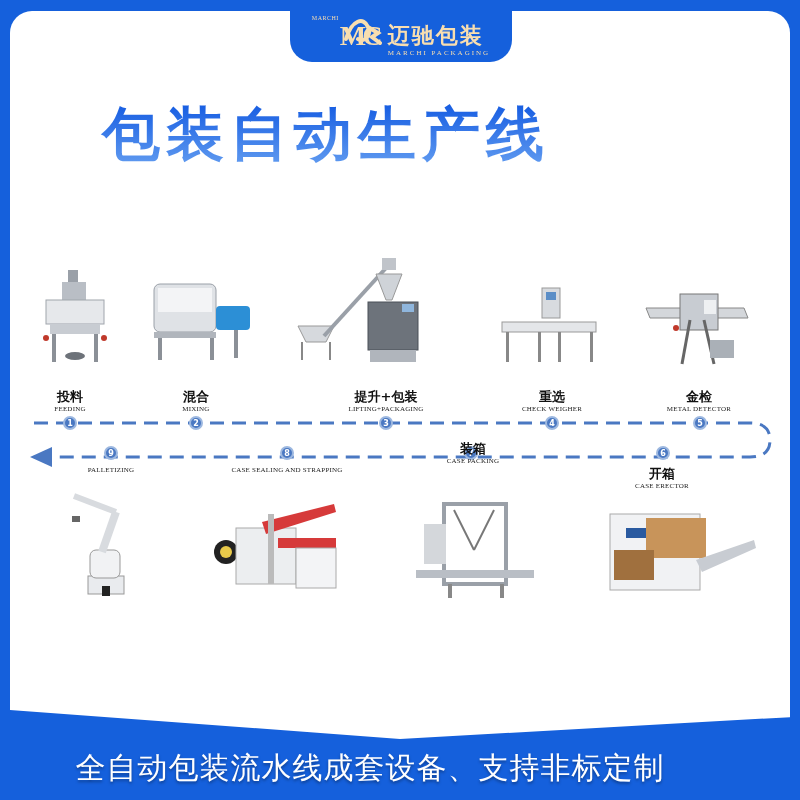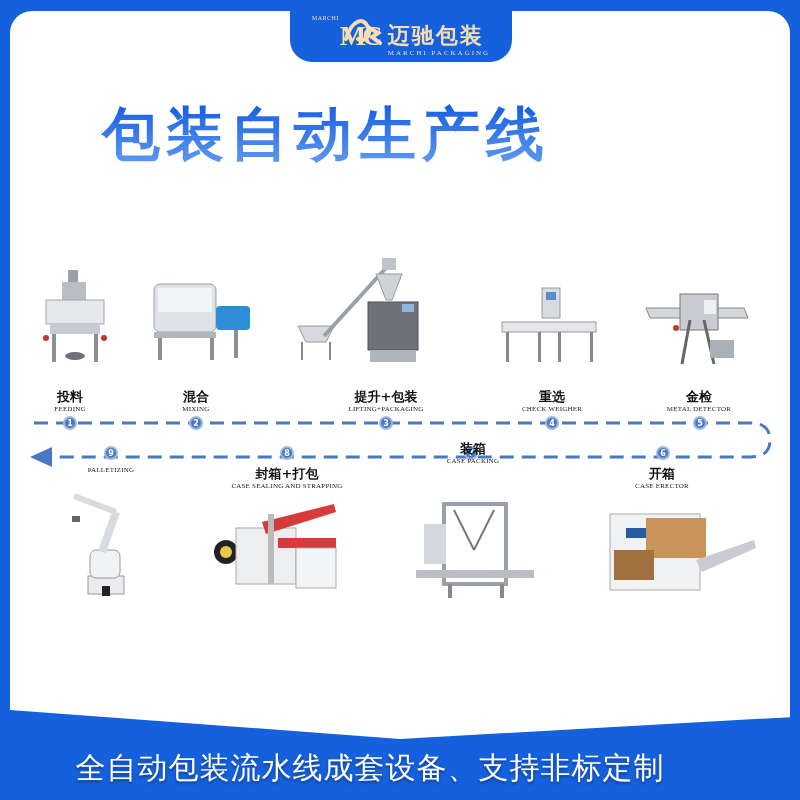--- a/index.html
+++ b/index.html
@@ -146,21 +146,20 @@
 <div class="dot" style="left:700px;top:423px">5</div>
 <div class="dot" style="left:663px;top:453px">6</div>
 <div class="dot" style="left:471px;top:453px">7</div>
 <div class="dot" style="left:287px;top:453px">8</div>
 <div class="dot" style="left:111px;top:453px">9</div>
 
 <div class="step-label" style="left:21px;top:466px">
   <div class="en">PALLETIZING</div>
 </div>
 <div class="step-label" style="left:197px;top:466px">
-  <div class="cn">封箱+打包</div>
   <div class="en">CASE SEALING AND STRAPPING</div>
 </div>
 <div class="step-label" style="left:383px;top:441px">
   <div class="cn">装箱</div>
   <div class="en">CASE PACKING</div>
 </div>
 <div class="step-label" style="left:572px;top:466px">
   <div class="cn">开箱</div>
   <div class="en">CASE ERECTOR</div>
 </div>

